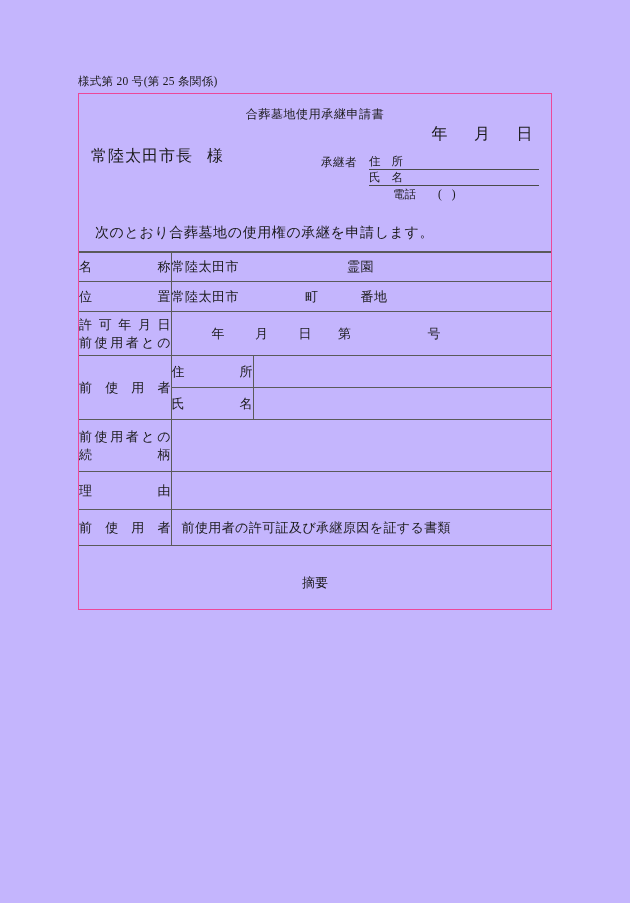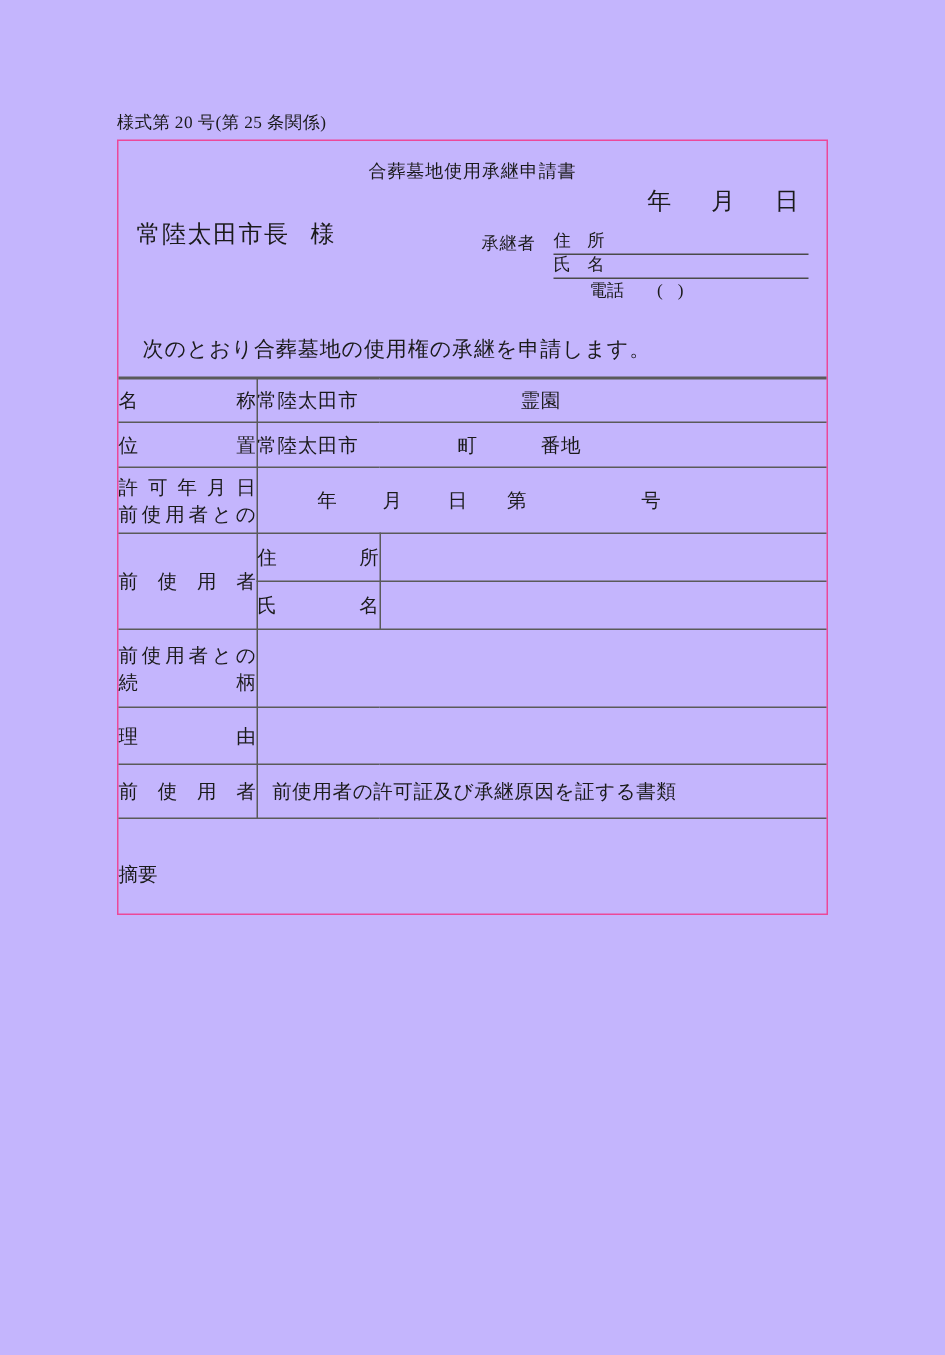--- a/index.html
+++ b/index.html
@@ -132,21 +132,21 @@
     width: 100%;
     border-collapse: collapse;
     table-layout: fixed;
     font-size: 13px;
   }
   table.form td {
     border: 1px solid #5a5a5a;
     padding: 0;
     vertical-align: middle;
   }
-  table.form tr:last-child td { border-bottom: none; }
+  table.form tr:last-child td { border-bottom: none; text-align: center; }
   table.form td.lcol-edge { border-left: none; }
   table.form td.rcol-edge { border-right: none; }
 
   .lbl-cell {
     padding: 0 8px;
     text-align: justify;
     text-align-last: justify;
     letter-spacing: 0;
     white-space: nowrap;
   }

